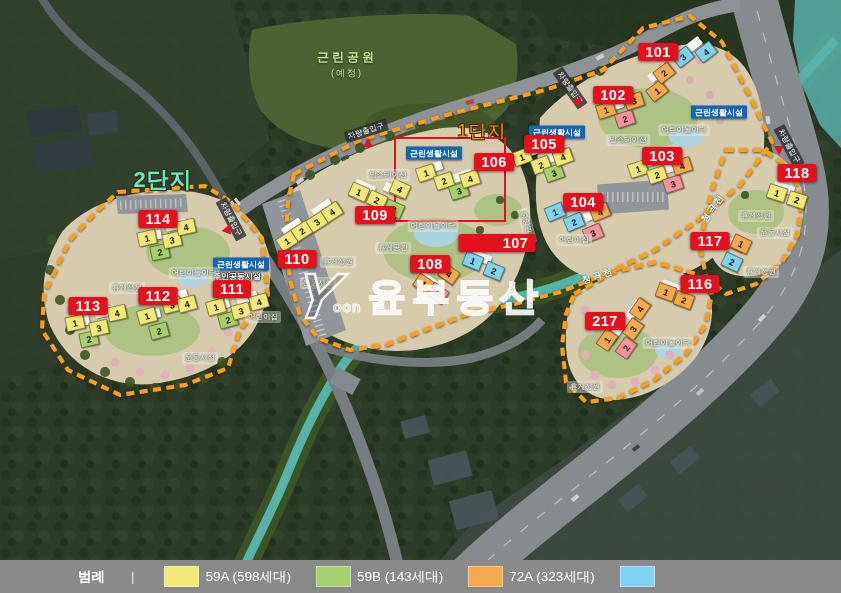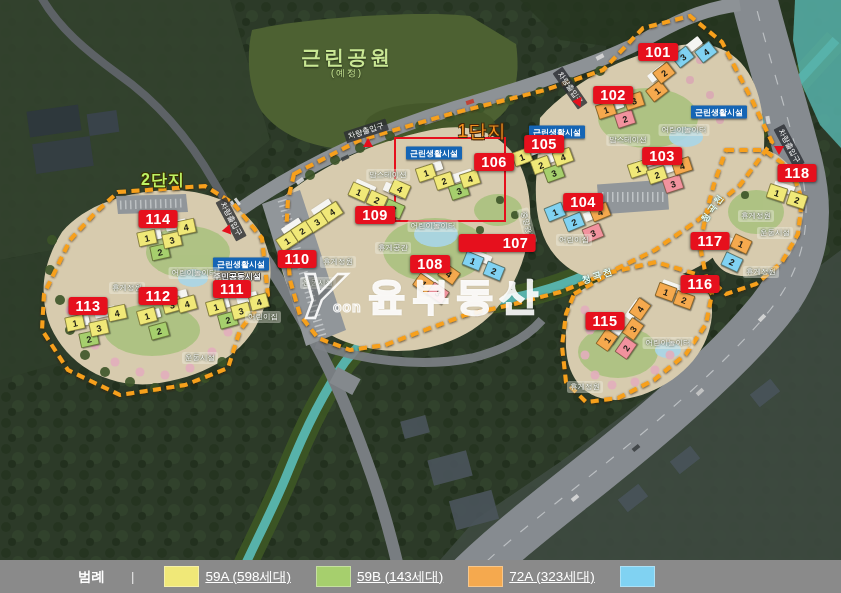--- a/index.html
+++ b/index.html
@@ -23,23 +23,23 @@
   .lbl-facility{background:#1565b5;color:#fff;font-size:8px;font-weight:bold;padding:1px 4px;
                 border-radius:1px;box-shadow:0 1px 2px rgba(0,0,0,.4);}
   .lbl-ground{background:rgba(238,238,226,.42);color:#fff;font-size:7.5px;padding:1px 3px;border-radius:2px;
               text-shadow:0 0 2px rgba(55,65,40,.95),0 0 2px rgba(55,65,40,.95);}
   .lbl-outline{color:#fff;font-size:8px;font-weight:bold;
                text-shadow:-1px 0 1px #333,1px 0 1px #333,0 -1px 1px #333,0 1px 1px #333;}
   .lbl-stream{color:#eafffb;font-size:9px;font-weight:bold;letter-spacing:2px;
               text-shadow:0 0 2px rgba(0,60,60,.85);}
   .lbl-zone1{color:#f6921e;font-size:18px;font-weight:normal;letter-spacing:1px;
              text-shadow:-1px -1px 0 #45260a,1px -1px 0 #45260a,-1px 1px 0 #45260a,1px 1px 0 #45260a;}
-  .lbl-zone2{color:#bef264;font-size:16px;font-weight:bold;letter-spacing:1px;
+  .lbl-zone2{color:#5eead4;font-size:22px;font-weight:bold;letter-spacing:1px;
              text-shadow:-1px -1px 0 #3a3000,1px -1px 0 #3a3000,-1px 1px 0 #3a3000,1px 1px 0 #3a3000;}
-  .lbl-park{color:#c9e794;font-size:20px;font-weight:bold;letter-spacing:3px;text-shadow:0 1px 2px rgba(0,0,0,.6);}
+  .lbl-park{color:#c9e794;font-size:12px;font-weight:bold;letter-spacing:3px;text-shadow:0 1px 2px rgba(0,0,0,.6);}
   .lbl-park-sub{color:#c9e794;font-size:9px;letter-spacing:2px;text-shadow:0 1px 2px rgba(0,0,0,.6);}
 
   .tri{position:absolute;width:0;height:0;border-left:5px solid transparent;
        border-right:5px solid transparent;border-top:9px solid #e6101d;z-index:4;}
 
   #highlight-rect{position:absolute;border:2.5px solid #e6101d;z-index:2;}
 
   
   #watermark{position:absolute;left:420px;top:296px;transform:translate(-50%,-50%);
              display:flex;align-items:center;z-index:6;opacity:.95;pointer-events:none;}
@@ -240,21 +240,21 @@
 
   <div id="watermark">
     <span class="wm-logo">Y</span>
     <span class="wm-oon">oon</span>
     <span class="wm-text">윤부동산</span>
   </div>
 
   <div id="legend">
     <span class="lg-title">범례</span>
     <span class="lg-div">|</span>
-    <span id="legend-items" style="display:flex;align-items:center;text-decoration:underline;">
+    <span id="legend-items" style="display:flex;align-items:center;">
         <span class="lg-item">
           <span class="lg-swatch" style="background: rgb(240, 232, 120);"></span>
           <span class="lg-label">59A (598세대)</span>
         </span>
         <span class="lg-item">
           <span class="lg-swatch" style="background: rgb(166, 207, 109);"></span>
           <span class="lg-label">59B (143세대)</span>
         </span>
         <span class="lg-item">
           <span class="lg-swatch" style="background: rgb(245, 169, 78);"></span>
@@ -355,21 +355,21 @@
     <div class="chip" style="left: 160px; top: 252px; background: rgb(166, 207, 109); transform: translate(-50%, -50%) rotate(-12deg);">2</div>
     <div class="chip" style="left: 172px; top: 240px; background: rgb(240, 232, 120); transform: translate(-50%, -50%) rotate(-12deg);">3</div>
     <div class="chip" style="left: 186px; top: 227px; background: rgb(240, 232, 120); transform: translate(-50%, -50%) rotate(-12deg);">4</div>
     <div class="badge" style="left: 158px; top: 219px; transform: translate(-50%, -50%); background: rgb(230, 16, 29);">114</div>
     <div class="roof" style="left: 613.5px; top: 335px; transform: translate(-50%, -50%) rotate(-55deg);"></div>
     <div class="roof" style="left: 633.5px; top: 310px; transform: translate(-50%, -50%) rotate(-55deg);"></div>
     <div class="chip" style="left: 607px; top: 340px; background: rgb(245, 169, 78); transform: translate(-50%, -50%) rotate(-55deg);">1</div>
     <div class="chip" style="left: 626px; top: 348px; background: rgb(242, 146, 158); transform: translate(-50%, -50%) rotate(-55deg);">2</div>
     <div class="chip" style="left: 633px; top: 329px; background: rgb(245, 169, 78); transform: translate(-50%, -50%) rotate(-55deg);">3</div>
     <div class="chip" style="left: 640px; top: 309px; background: rgb(245, 169, 78); transform: translate(-50%, -50%) rotate(-55deg);">4</div>
-    <div class="badge" style="left: 605px; top: 321px; transform: translate(-50%, -50%); background: rgb(230, 16, 29);">115</div>
+    <div class="badge" style="left: 605px; top: 321px; transform: translate(-50%, -50%); background: rgb(230, 16, 29);">217</div>
     <div class="roof" style="left: 672px; top: 287px; transform: translate(-50%, -50%) rotate(20deg);"></div>
     <div class="chip" style="left: 666px; top: 292px; background: rgb(245, 169, 78); transform: translate(-50%, -50%) rotate(20deg);">1</div>
     <div class="chip" style="left: 684px; top: 300px; background: rgb(245, 169, 78); transform: translate(-50%, -50%) rotate(20deg);">2</div>
     <div class="badge" style="left: 700px; top: 284px; transform: translate(-50%, -50%); background: rgb(230, 16, 29);">116</div>
     <div class="roof" style="left: 733.5px; top: 244px; transform: translate(-50%, -50%) rotate(25deg);"></div>
     <div class="chip" style="left: 741px; top: 244px; background: rgb(245, 169, 78); transform: translate(-50%, -50%) rotate(25deg);">1</div>
     <div class="chip" style="left: 732px; top: 262px; background: rgb(128, 210, 242); transform: translate(-50%, -50%) rotate(25deg);">2</div>
     <div class="badge" style="left: 710px; top: 241px; transform: translate(-50%, -50%); background: rgb(230, 16, 29);">117</div>
     <div class="roof" style="left: 784px; top: 187.5px; transform: translate(-50%, -50%) rotate(18deg);"></div>
     <div class="chip" style="left: 777px; top: 193px; background: rgb(240, 232, 120); transform: translate(-50%, -50%) rotate(18deg);">1</div>

